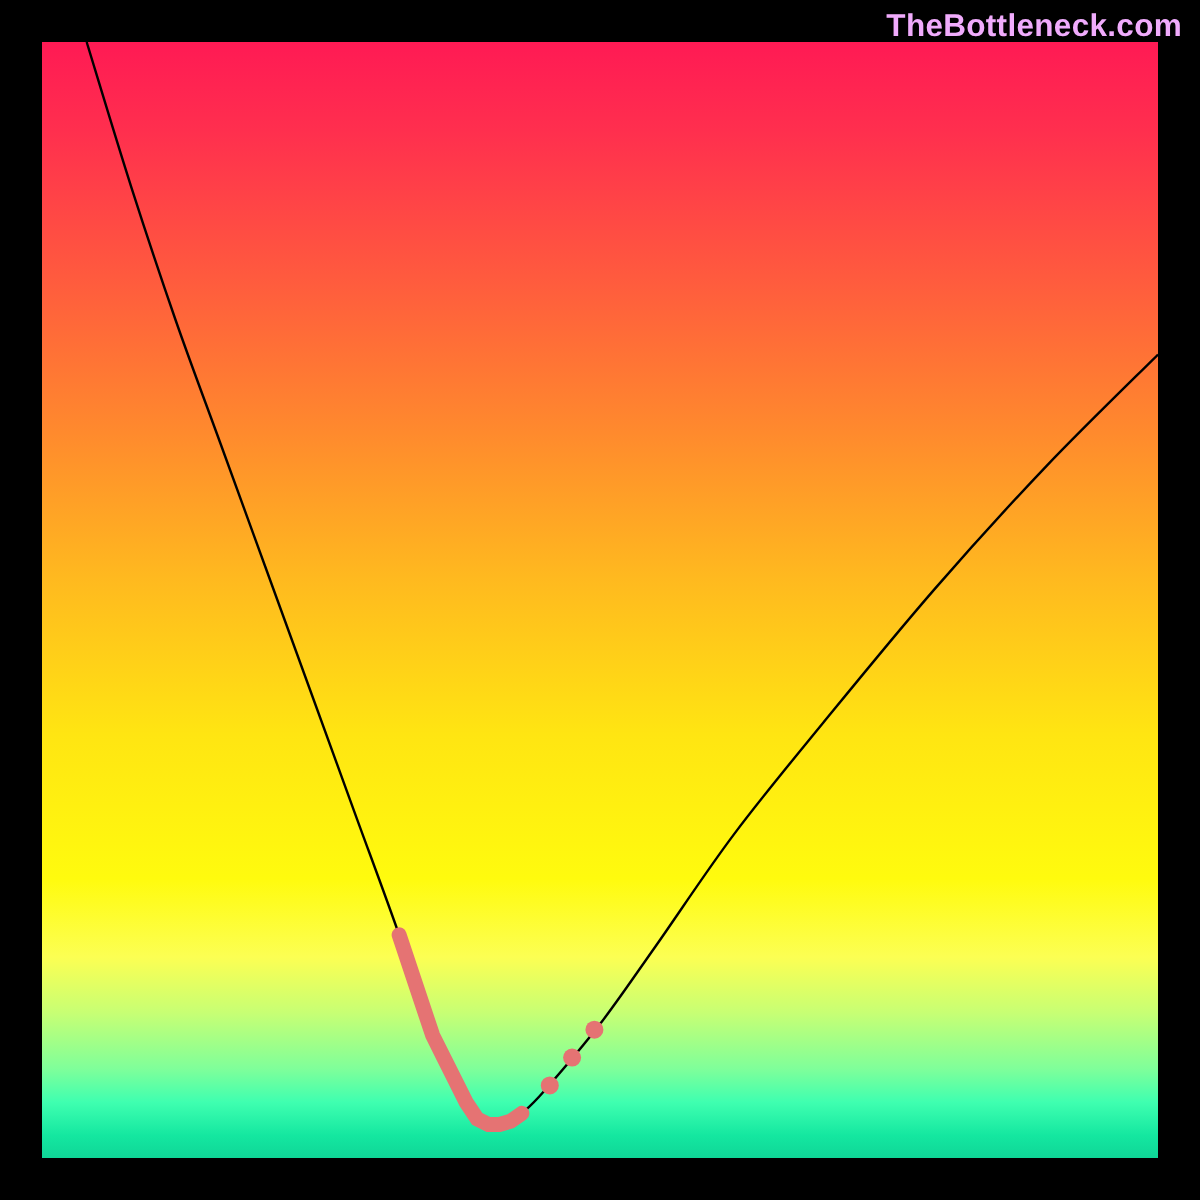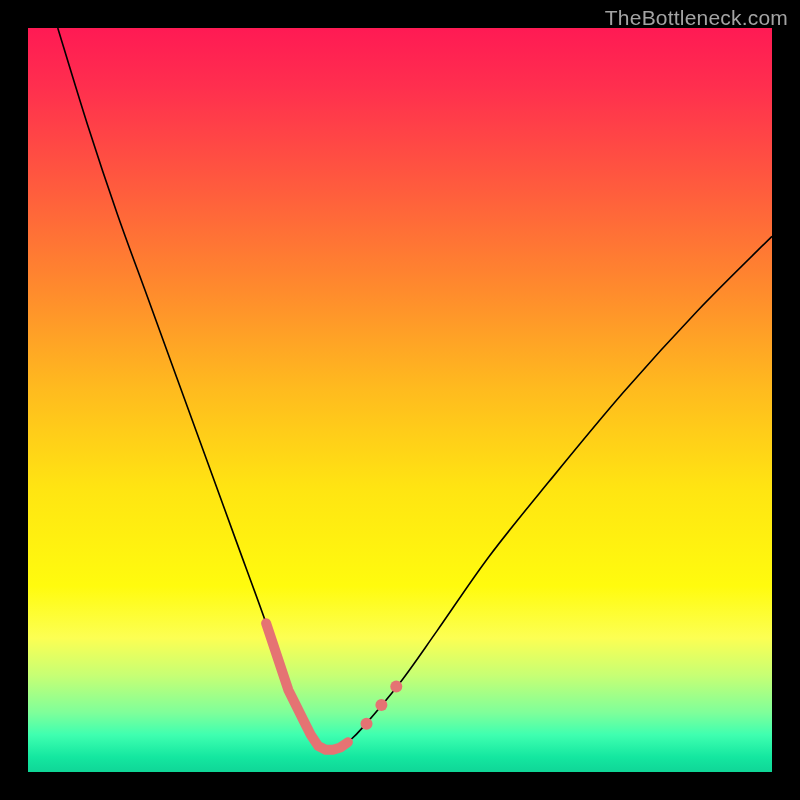--- a/index.html
+++ b/index.html
@@ -7,23 +7,23 @@
     width: 800px;
     height: 800px;
     background: #000;
     position: relative;
     font-family: Arial, sans-serif;
   }
   .watermark {
     position: absolute;
     top: 6px;
     right: 12px;
-    color: #a3a3a3;
+    color: #f0abfc;
     font-size: 21px;
-    font-weight: 400;
+    font-weight: 700;
     z-index: 10;
     letter-spacing: 0.2px;
   }
   .plot-area {
     position: absolute;
     top: 28px;
     left: 28px;
     width: 744px;
     height: 744px;
     overflow: hidden;

